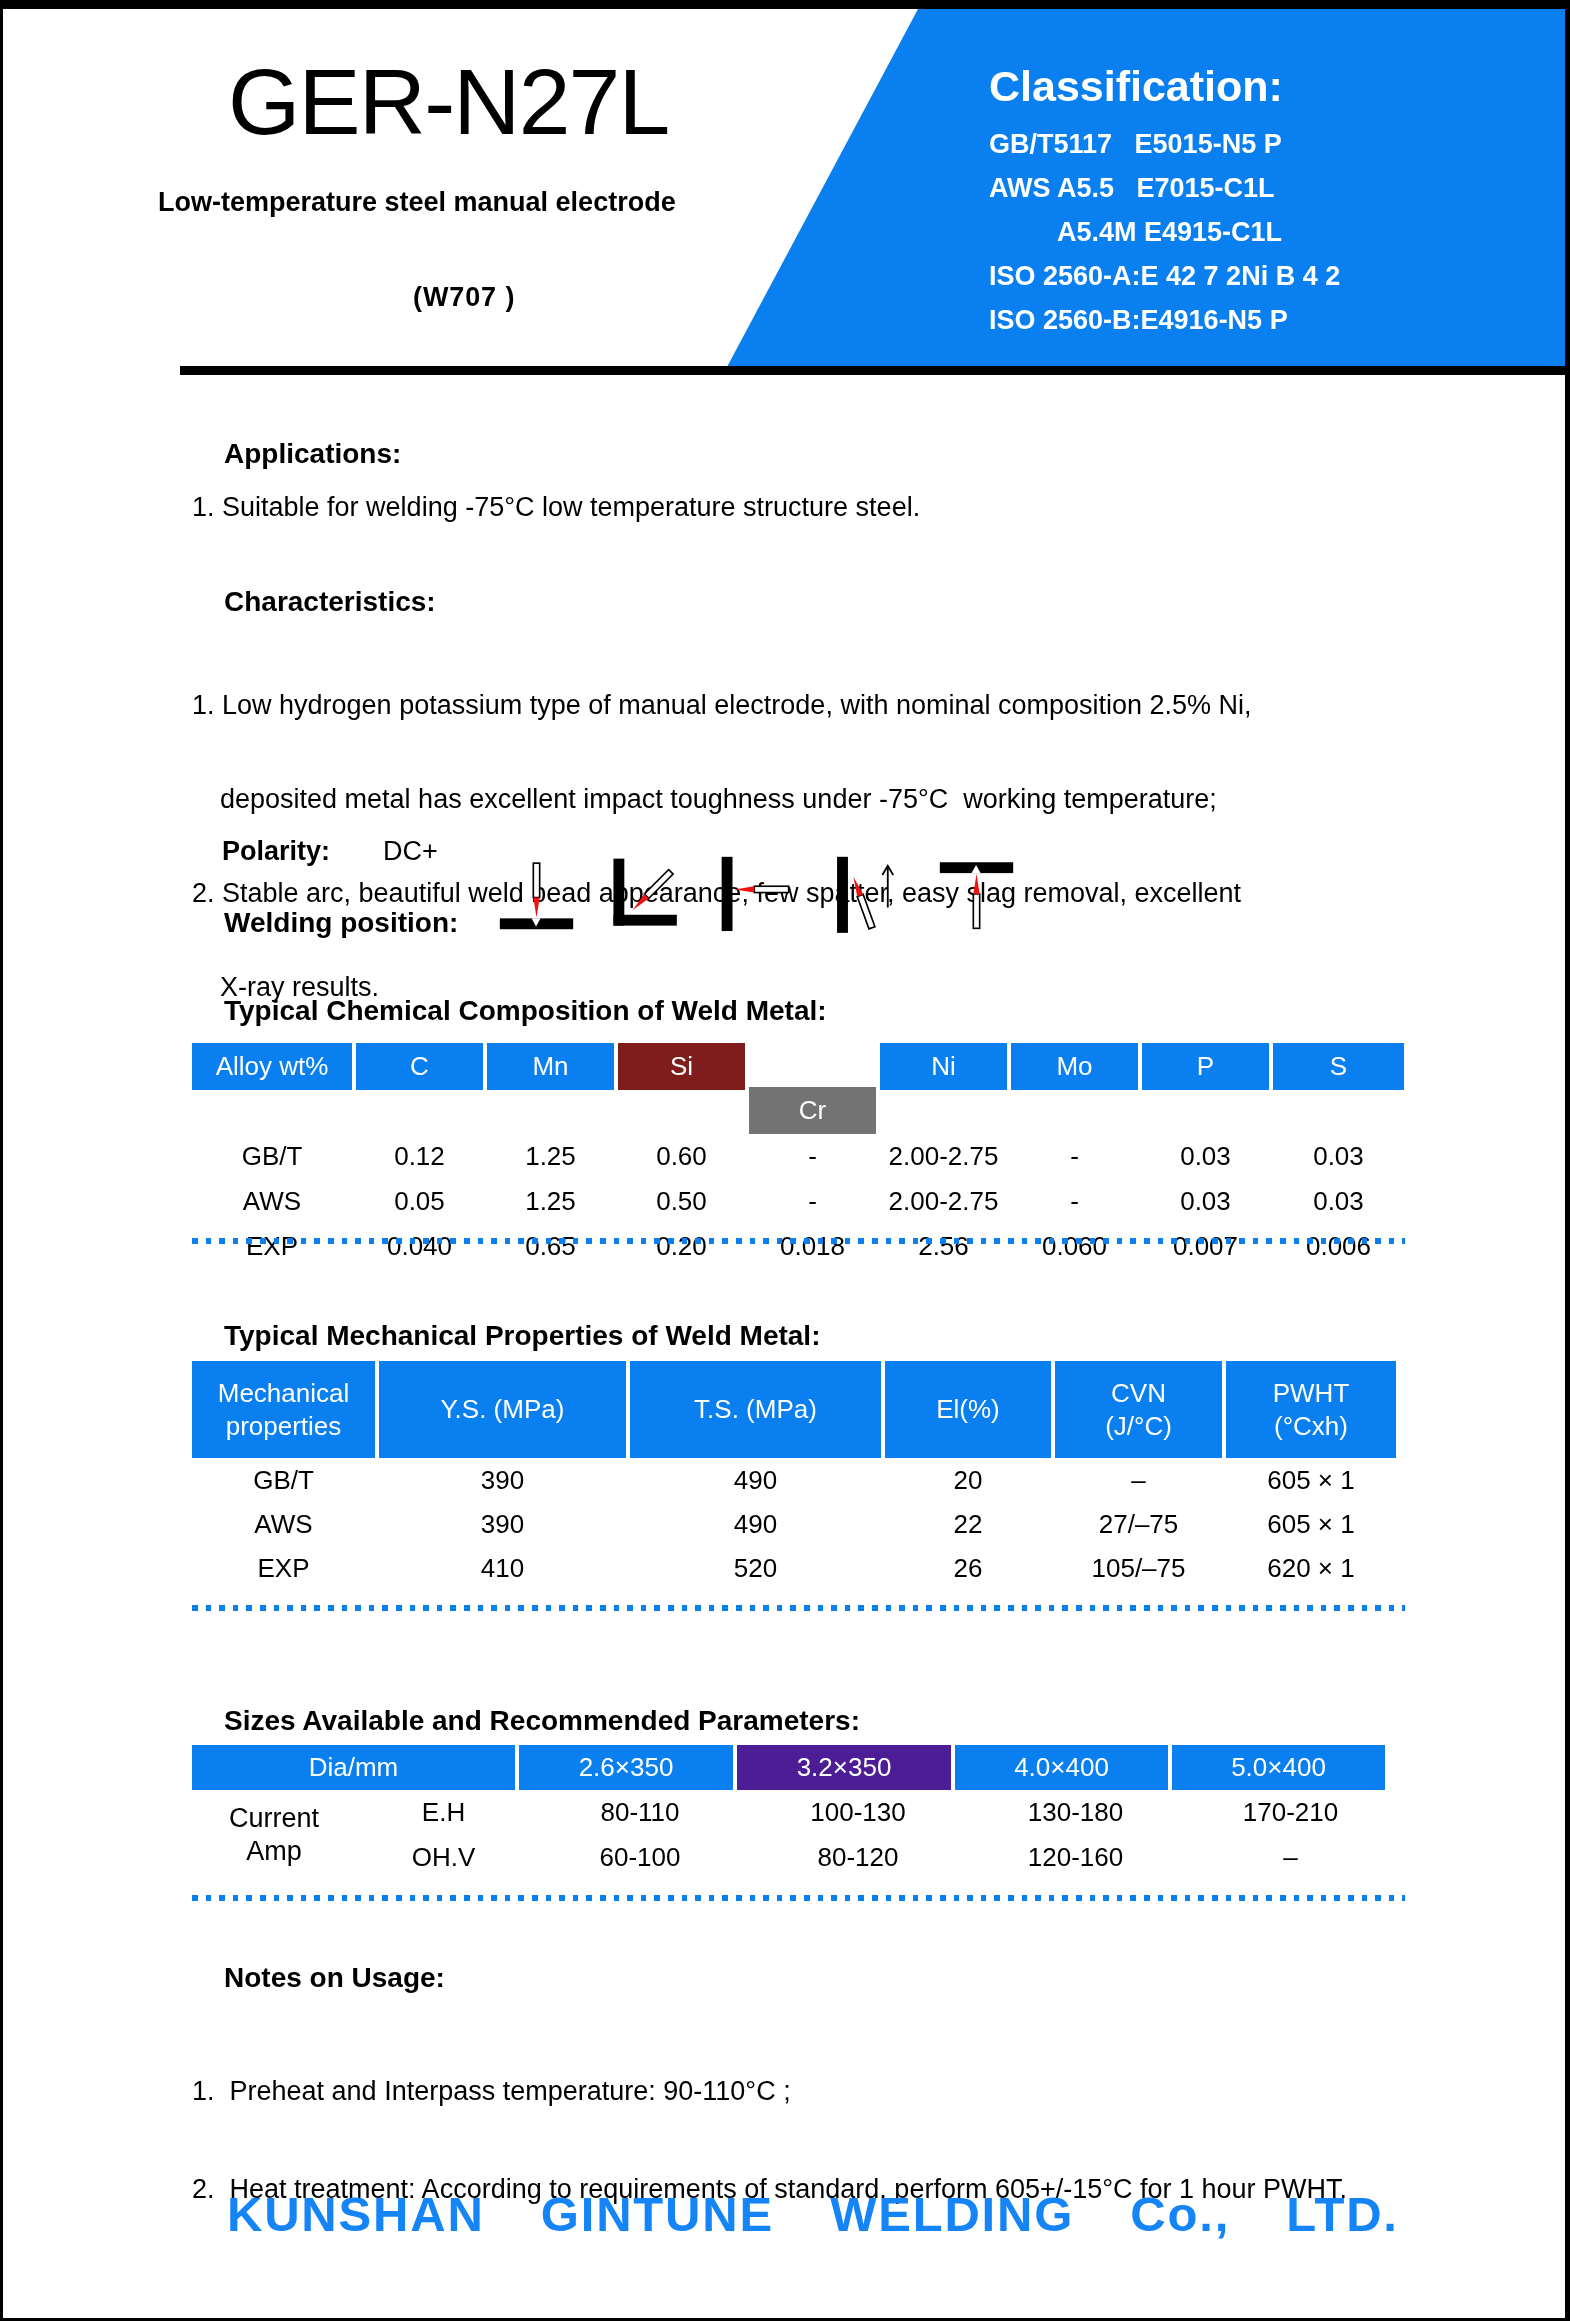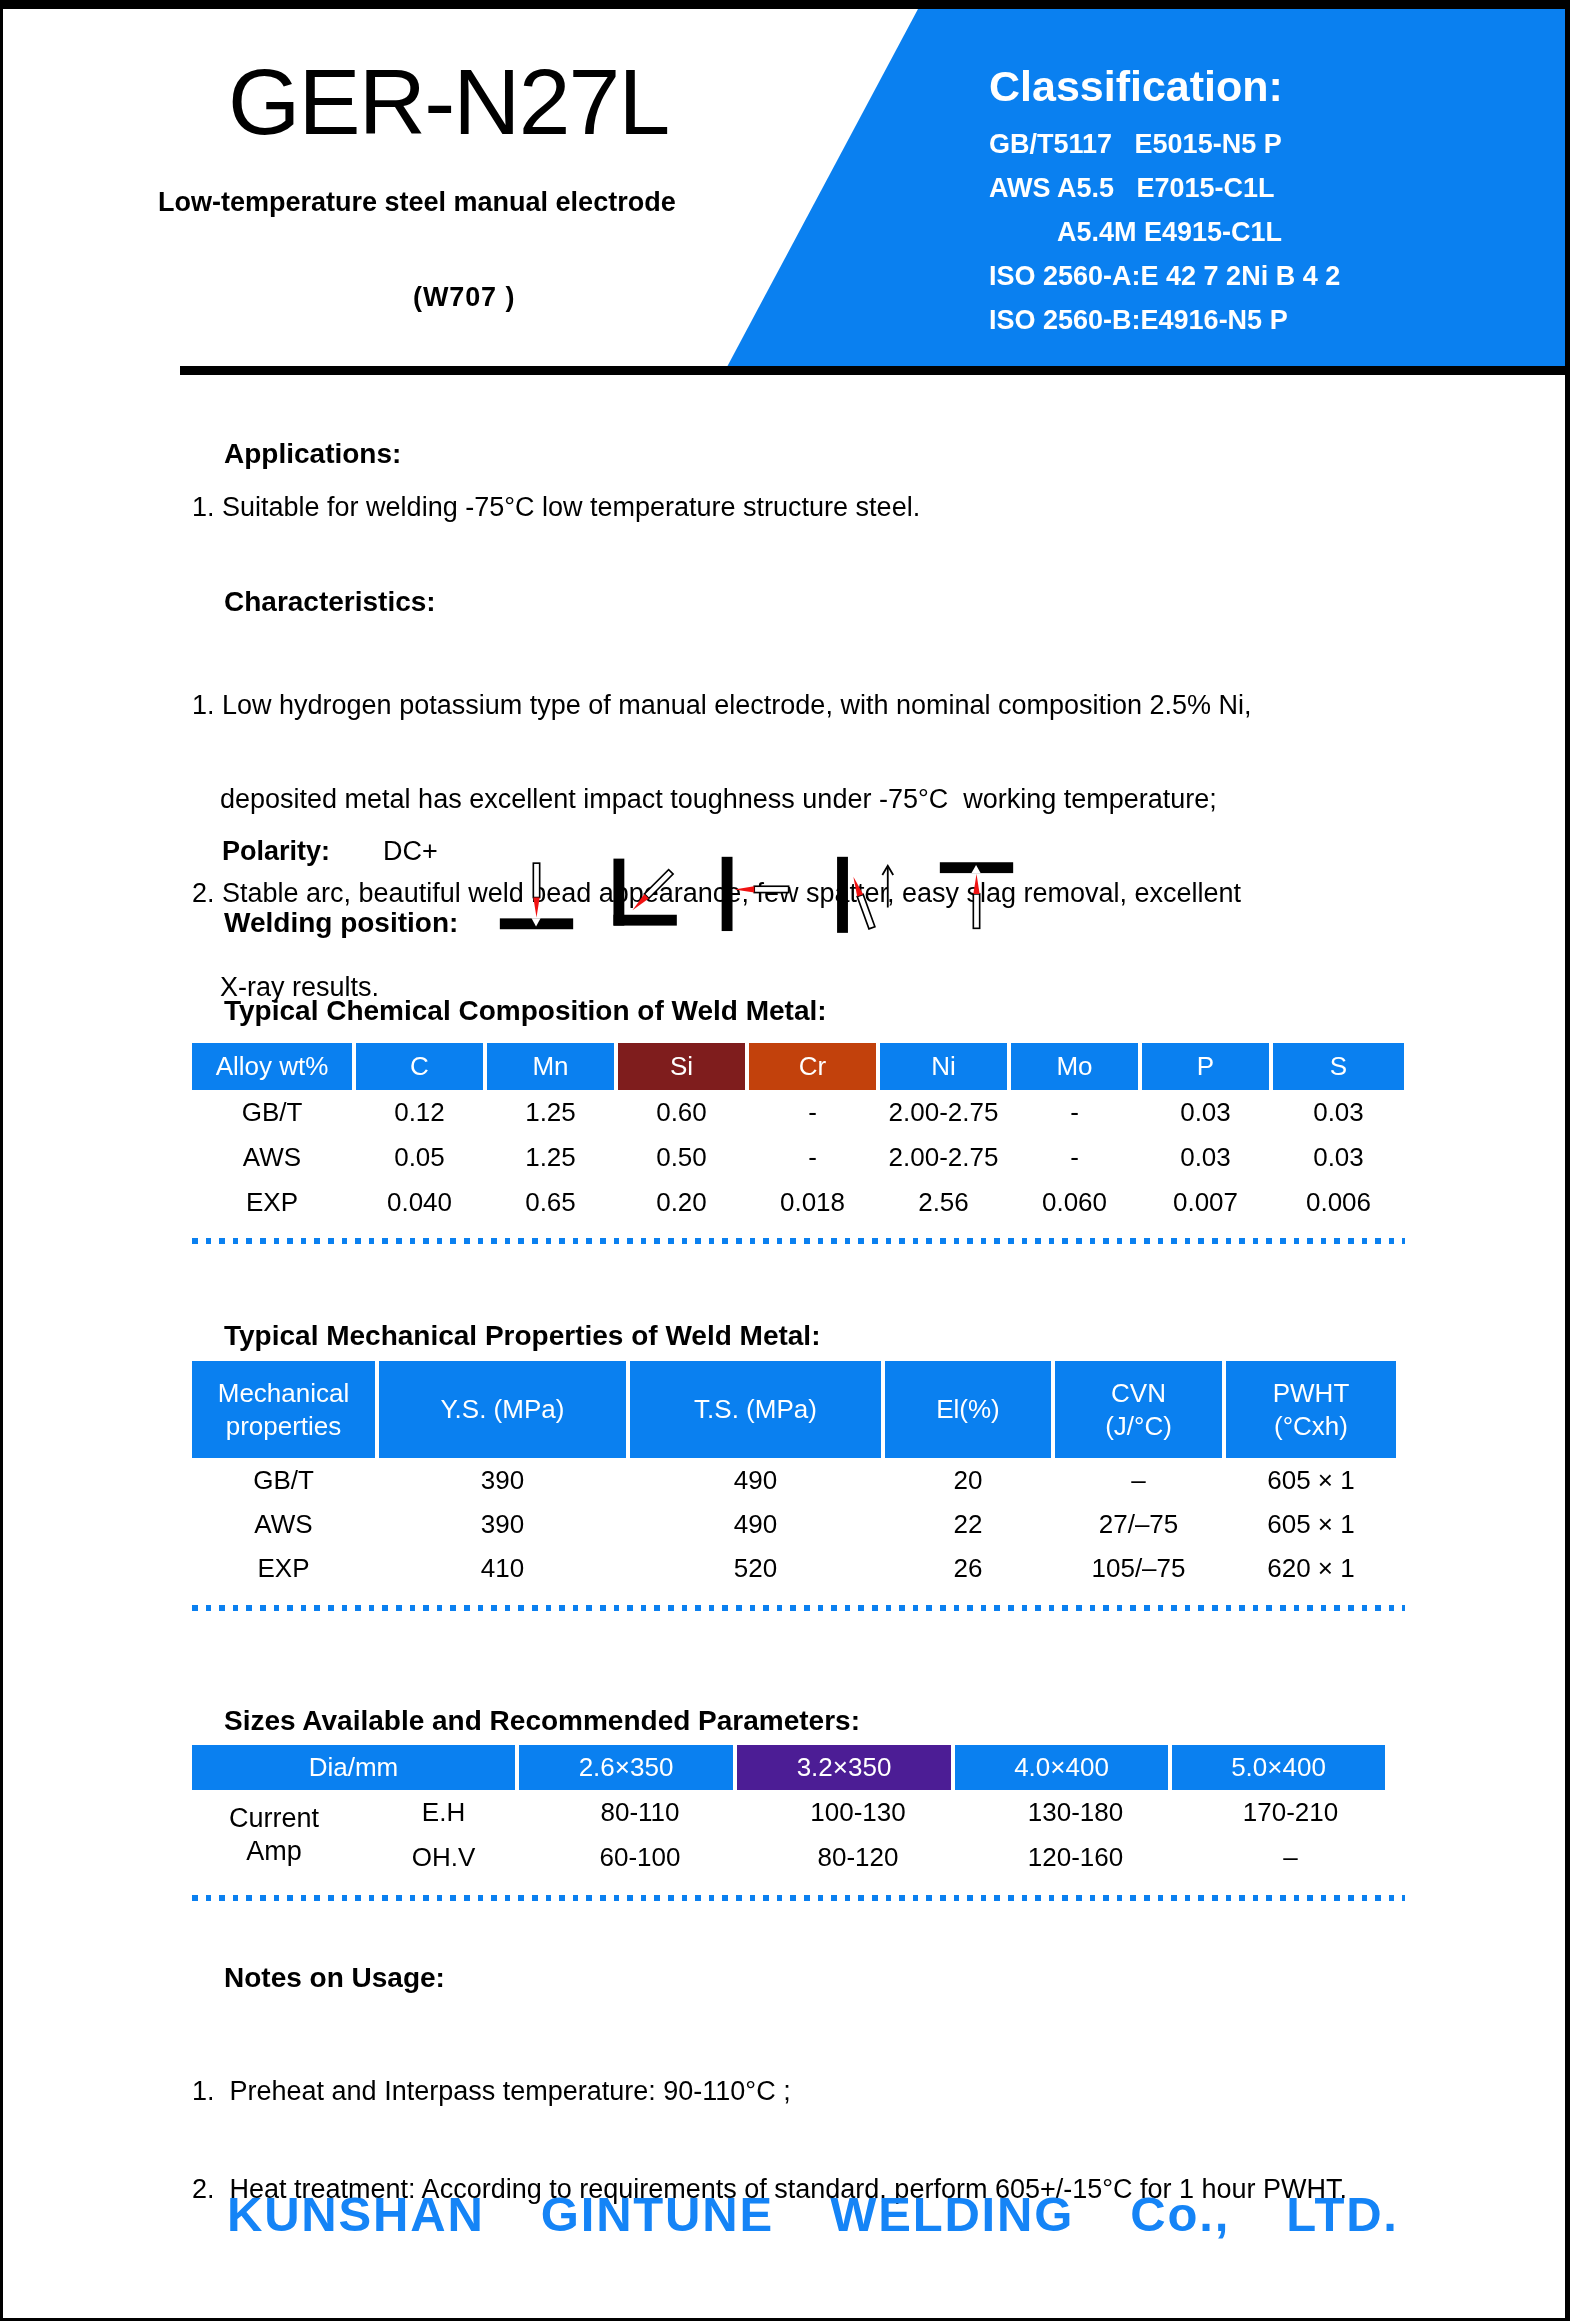--- a/index.html
+++ b/index.html
@@ -161,21 +161,21 @@
     </svg>
   </div>
 
   <div class="abs sec-heading" style="top:986px;">Typical Chemical Composition of Weld Metal:</div>
   <div class="abs tbl chem" style="top:1034px;">
     <div class="trow">
       <div class="th c0" style="background:#0a80f0;">Alloy wt%</div>
       <div class="th cx" style="background:#0a80f0;">C</div>
       <div class="th cx" style="background:#0a80f0;">Mn</div>
       <div class="th cx" style="background:#7f1d1d;">Si</div>
-      <div class="th cx" style="background:#c2410c;">Cr</div>
+      <div class="th cx" style="background:#737373;margin-top:44px;">Cr</div>
       <div class="th cx" style="background:#0a80f0;">Ni</div>
       <div class="th cx" style="background:#0a80f0;">Mo</div>
       <div class="th cx" style="background:#0a80f0;">P</div>
       <div class="th cx" style="background:#0a80f0;">S</div>
     </div>
     <div class="trow">
       <div class="td c0">GB/T</div>
       <div class="td cx">0.12</div>
       <div class="td cx">1.25</div>
       <div class="td cx">0.60</div>

